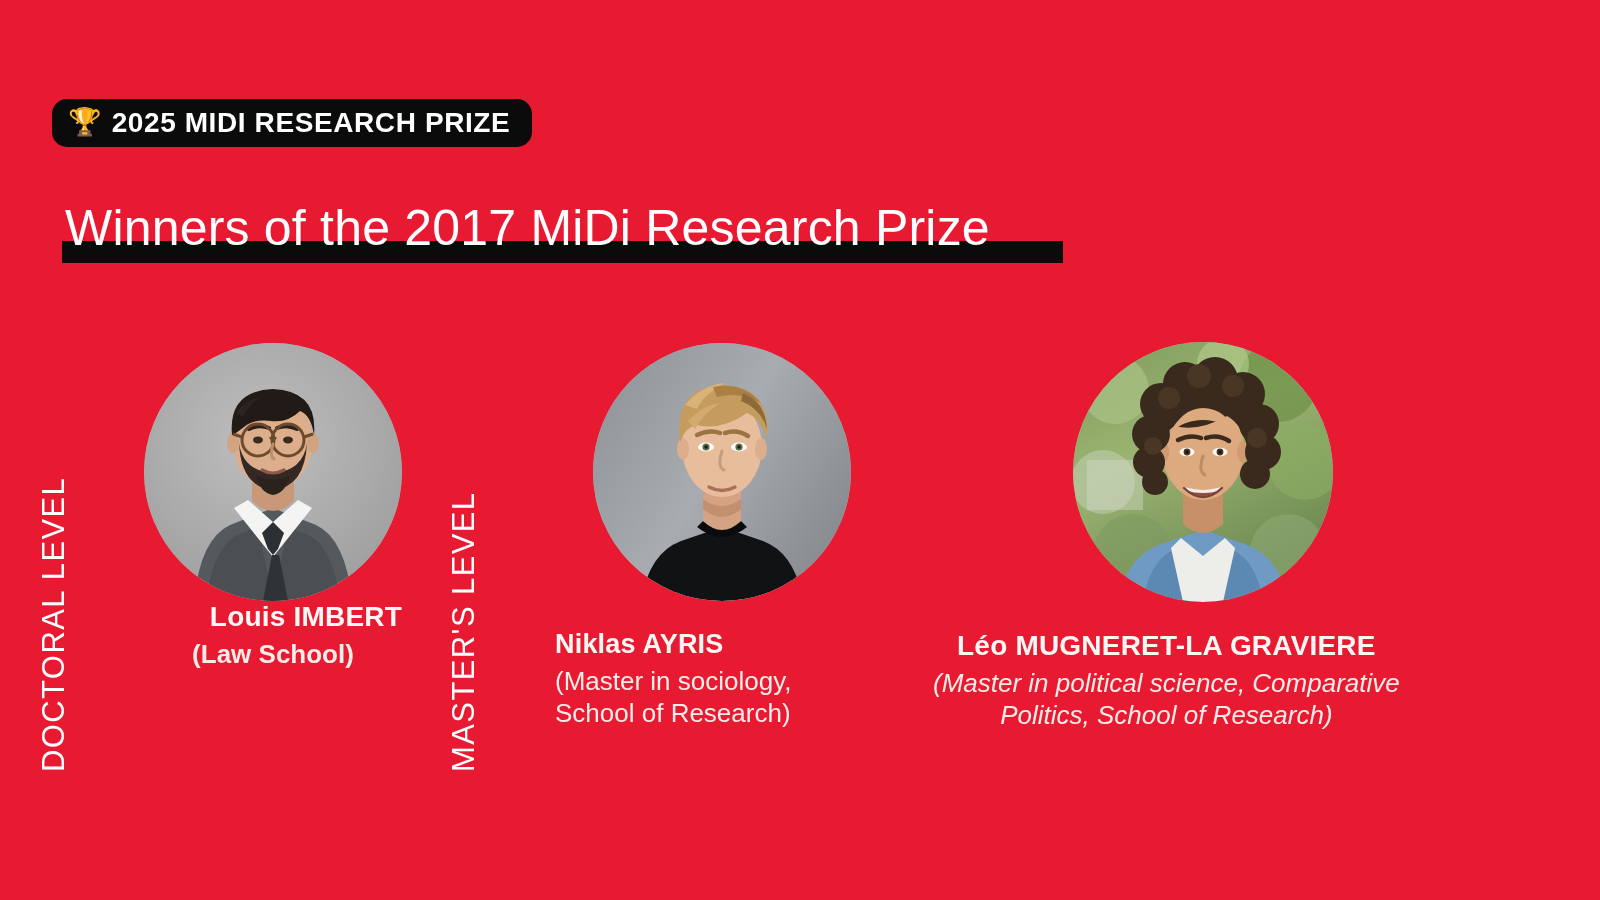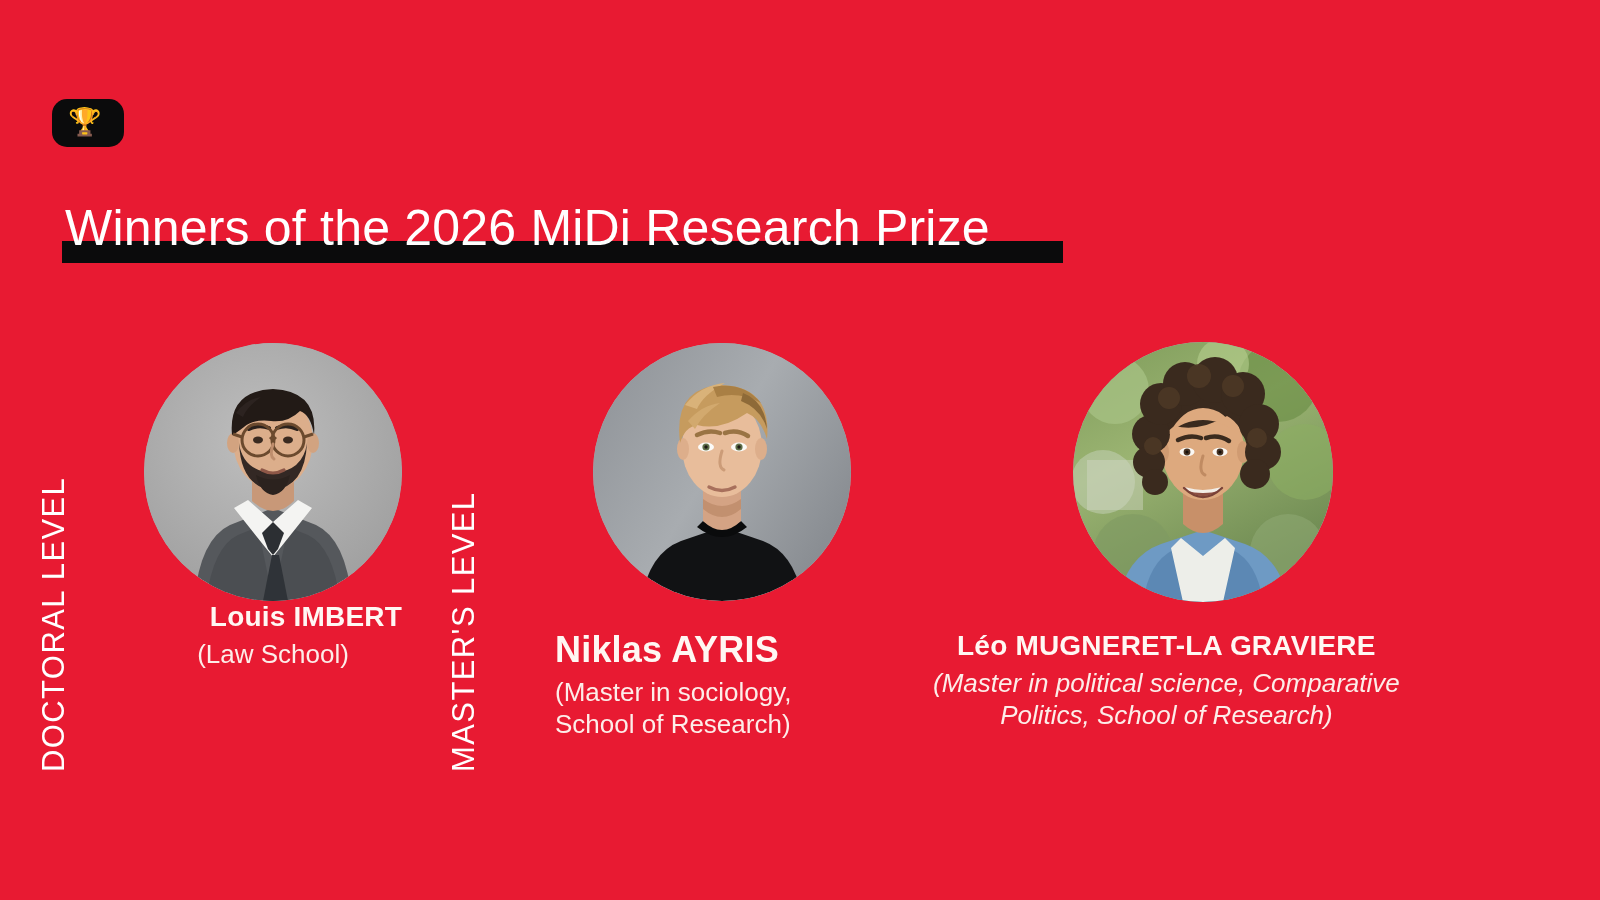--- a/index.html
+++ b/index.html
@@ -99,44 +99,45 @@
   .waffil {
     color:#FDEDE9;
     font-weight:normal;
     white-space:pre-line;
   }
 
   
   .w1 { left:144px; top:343px; }
   .w1 .avatar { width:258px; height:258px; }
   .w1 .wname  { font-size:28px; text-align:right; width:258px; }
-  .w1 .waffil { font-size:26px; margin-top:5px; line-height:32px; text-align:center; width:258px; }
+  .w1 .waffil { font-size:26px; margin-top:5px; line-height:32px; text-align:center; width:258px;font-weight:bold; }
 
   
   .w2 { left:593px; top:343px; }
   .w2 .avatar { width:258px; height:258px; }
-  .w2 .wname  { font-size:36px; margin-top:28px; margin-left:-38px; }
+  .w2 .wname  { font-size:27px; margin-top:28px; margin-left:-38px; }
   .w2 .waffil { font-size:26px; margin-top:5px; line-height:32px; margin-left:-38px; }
 
   
   .w3 { left:1073px; top:342px;text-align:center; }
   .w3 .avatar { width:260px; height:260px; }
   .w3 .wname  { font-size:28px; margin-top:28px; margin-left:-140px; }
   .w3 .waffil { font-size:26px; margin-top:5px; line-height:32px; margin-left:-140px;font-style:italic; }
 </style>
 </head>
 <body>
 
 <div class="badge">
   <span class="badge-trophy">🏆</span>
+  <span class="badge-label">2025 MIDI RESEARCH PRIZE</span>
 </div>
 
 <div class="title-wrap">
   <div class="title-bar"></div>
-  <div class="title-text">Winners of the 2026 MiDi Research Prize</div>
+  <div class="title-text">Winners of the 2017 MiDi Research Prize</div>
 </div>
 
 <div class="vlabel vlabel-doctoral">DOCTORAL LEVEL</div>
 <div class="vlabel vlabel-masters">MASTER'S LEVEL</div>
 
 <div class="winner w1">
   <div class="avatar">
     <svg viewBox="0 0 258 258" xmlns="http://www.w3.org/2000/svg" aria-hidden="true">
       <defs>
         <radialGradient id="bg1" cx="45%" cy="38%" r="78%">

